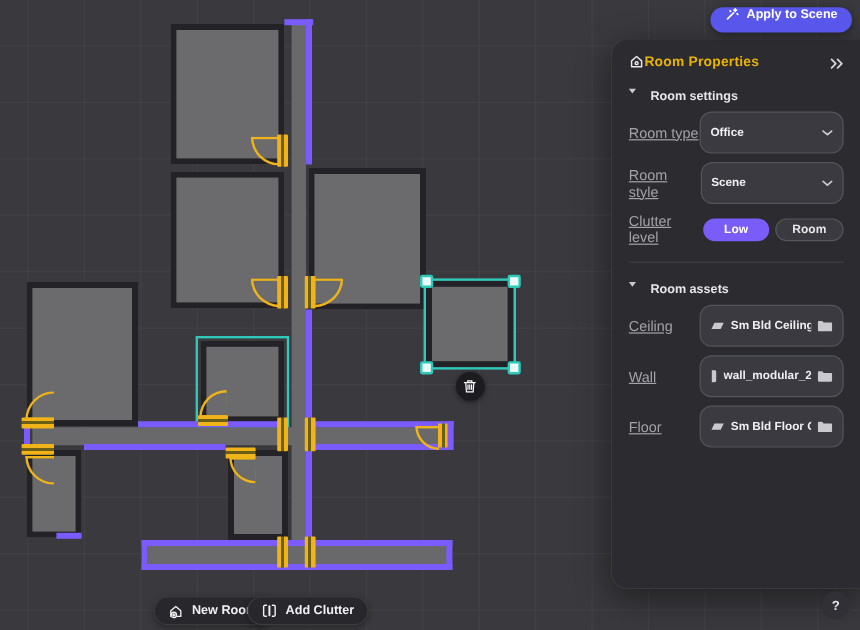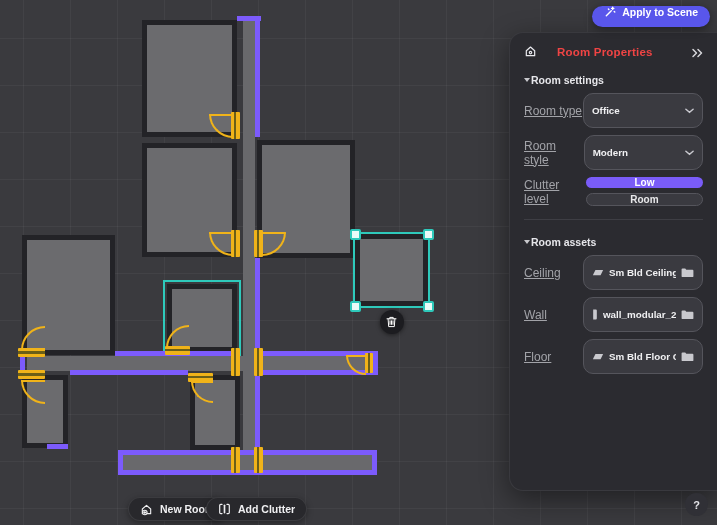--- a/index.html
+++ b/index.html
@@ -31,36 +31,36 @@
          box-shadow:0 1px 4px rgba(0,0,0,.5);cursor:pointer;}
   
   .apply{position:absolute;top:6px;right:7px;height:21px;padding:0 12px;border-radius:12px;
          background:#5956EB;color:#fff;display:flex;gap:6px;
          font-weight:bold;font-size:10.5px;box-shadow:0 2px 8px rgba(0,0,0,.4);cursor:pointer;z-index:20;}
   
   .panel{position:absolute;left:509px;top:32px;right:0;bottom:34px;background:#2B2B30;
          border:1px solid rgba(255,255,255,.07);border-right:none;
          border-radius:14px 0 0 14px;box-shadow:0 8px 28px rgba(0,0,0,.45);
          padding:12px 14px;box-sizing:border-box;z-index:15;}
-  .panel-header{display:flex;align-items:flex-end;gap:20px;color:#ef4444;}
+  .panel-header{display:flex;align-items:flex-end;gap:0;color:#eab308;}
   .panel-title{font-weight:bold;font-size:11.5px;letter-spacing:.2px;}
   .collapse{margin-left:auto;cursor:pointer;display:flex;align-items:center;}
-  .section-head{display:flex;align-items:center;gap:1px;margin-top:16px;color:#E6E6EA;
+  .section-head{display:flex;gap:12px;margin-top:16px;color:#E6E6EA;
                 font-weight:bold;font-size:10.5px;cursor:pointer;}
   .caret{width:0;height:0;border-left:3.5px solid transparent;border-right:3.5px solid transparent;
          border-top:4.5px solid #C9C9CD;}
   .row{display:flex;align-items:center;margin-top:7px;}
   .row-label{color:#A2A3A8;font-size:12px;text-decoration:underline;}
   .control{margin-left:auto;width:120px;box-sizing:border-box;}
   .select,.asset{height:35px;border-radius:10px;background:#3A3A40;border:1px solid #55555C;
          display:flex;align-items:center;padding:0 8px;color:#F0F0F2;font-weight:bold;
          font-size:9.8px;cursor:pointer;gap:5px;}
   .select .chev{margin-left:auto;display:flex;}
   .asset .txt{flex:1;white-space:nowrap;overflow:hidden;}
-  .segs{margin-left:auto;width:120px;display:flex;gap:5px;flex-direction:column;}
+  .segs{margin-left:auto;width:120px;display:flex;gap:5px;}
   .seg{flex:1;height:19px;border-radius:10px;display:flex;align-items:center;justify-content:center;
        font-weight:bold;font-size:10px;cursor:pointer;box-sizing:border-box;}
   .seg-low{background:#7A5CF8;color:#fff;}
   .seg-high{background:#3A3A40;border:1px solid #55555C;color:#E8E8EA;}
   .divider{border-top:1px solid #3E3E44;margin:13px 0 0;}
   
   .tool-btn{position:absolute;top:497px;height:22px;border-radius:12px;background:#28282C;
             border:1px solid rgba(255,255,255,.09);color:#F0F0F2;display:flex;align-items:center;
             gap:7px;padding:0 11px;font-weight:bold;font-size:10.5px;cursor:pointer;z-index:10;
             box-shadow:0 2px 6px rgba(0,0,0,.35);}
@@ -176,21 +176,21 @@
         <svg width="9" height="6" viewBox="0 0 10 6" fill="none" stroke="#C9C9CF" stroke-width="1.6" stroke-linecap="round">
             <path d="M1 1l4 3.4L9 1"></path>
           </svg>
       </span>
     </div>
   </div>
 
   <div class="row">
     <span class="row-label">Room style</span>
     <div class="control select">
-      <span>Modern</span>
+      <span>Scene</span>
       <span class="chev">
         <svg width="9" height="6" viewBox="0 0 10 6" fill="none" stroke="#C9C9CF" stroke-width="1.6" stroke-linecap="round">
             <path d="M1 1l4 3.4L9 1"></path>
           </svg>
       </span>
     </div>
   </div>
 
   <div class="row">
     <span class="row-label">Clutter level</span>

